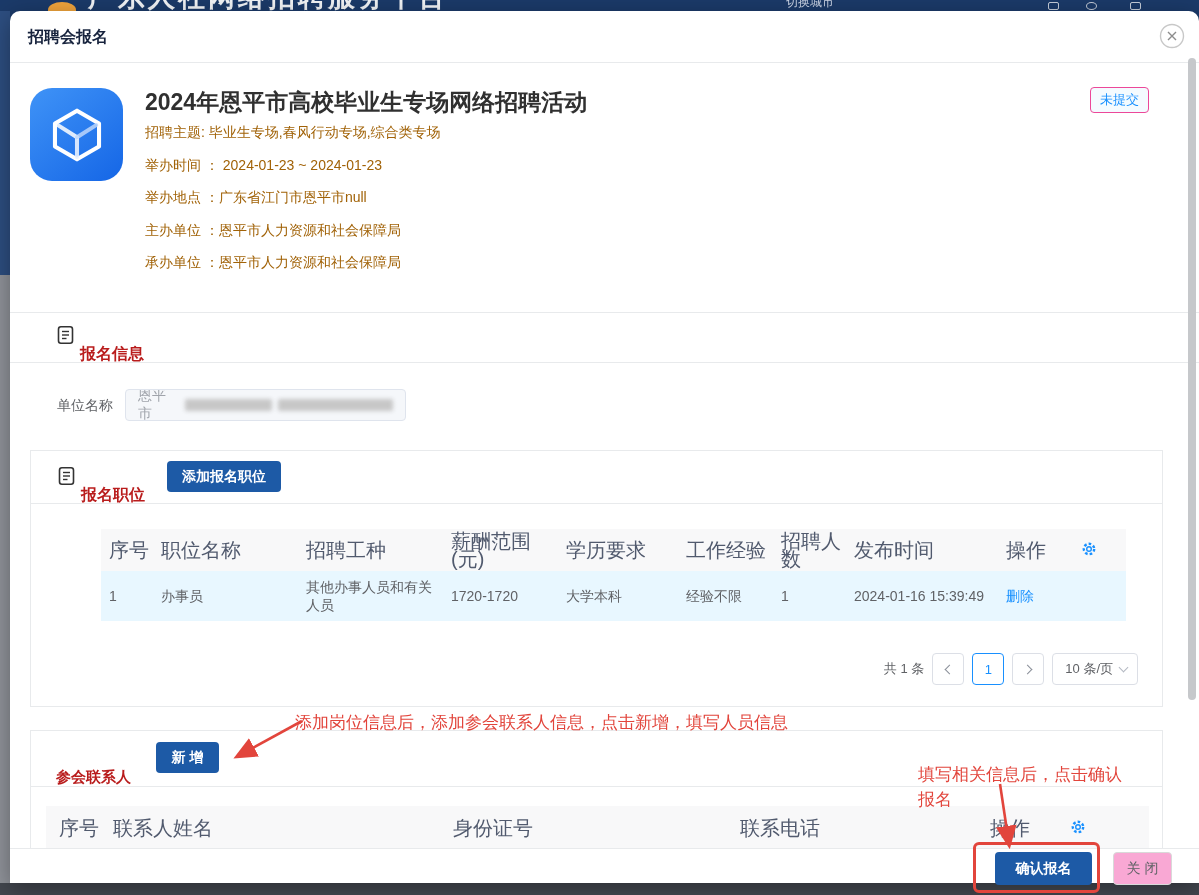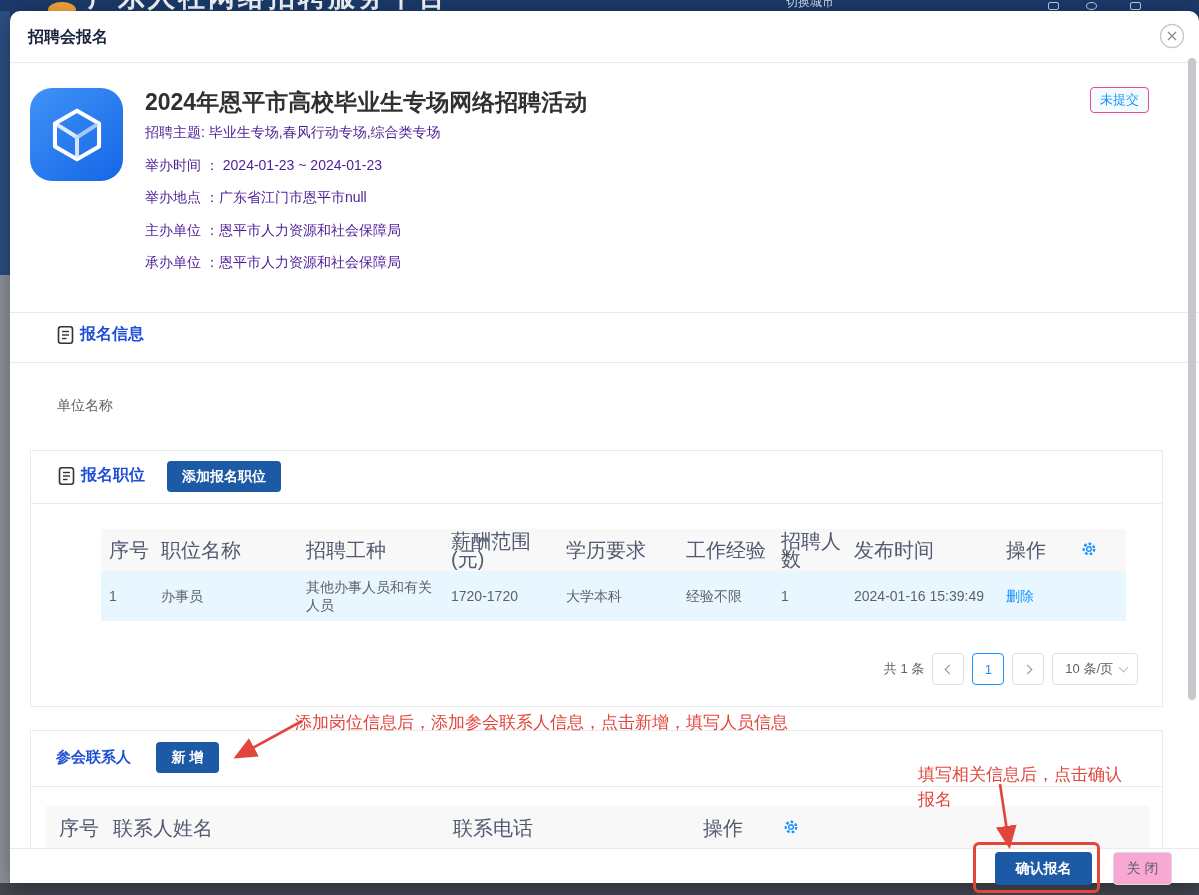--- a/index.html
+++ b/index.html
@@ -22,26 +22,26 @@
   .m-header { position:absolute; left:0; top:0; right:0; height:52px; border-bottom:1px solid #e8eaec; }
   .m-title { position:absolute; left:18px; top:0; line-height:52px; font-size:16px; font-weight:600; color:#17233d; }
   .close-btn { position:absolute; right:14px; top:12px; width:26px; height:26px; cursor:pointer; }
 
   .hline { position:absolute; left:0; right:0; height:1px; background:#e8eaec; }
 
   
   .event-icon { position:absolute; left:20px; top:77px; width:93px; height:93px; border-radius:22px;
                 background:linear-gradient(140deg,#3f93f7,#1566e6); display:flex; align-items:center; justify-content:center; }
   .event-title { position:absolute; left:135px; top:76px; font-size:23px; font-weight:700; color:#303030; }
-  .event-line { position:absolute; left:135px; font-size:14px; color:#4c1d95; white-space:nowrap; }
+  .event-line { position:absolute; left:135px; font-size:14px; color:#a16207; white-space:nowrap; }
   .badge { position:absolute; left:1080px; top:76px; padding:3px 9px; font-size:13px; color:#1890ff;
            border:1px solid #ec4899; border-radius:4px; background:#f4fbff; }
 
   .sec-icon { position:absolute; }
-  .sec-title { position:absolute; font-size:16px; font-weight:700; color:#1d4ed8; }
+  .sec-title { position:absolute; font-size:16px; font-weight:700; color:#b91c1c;margin-top:20px; }
 
   .form-label { position:absolute; left:47px; top:386px; font-size:14px; color:#606266; }
   .form-input { position:absolute; left:115px; top:378px; width:281px; height:32px; background:#f5f7fa;
                 border:1px solid #dfe4ed; border-radius:4px; color:#a0a4ab; font-size:14px;
                 display:flex; align-items:center; gap:6px; padding:0 12px; overflow:hidden; }
   .bblock { display:inline-block; height:12px; background:#c7c7c7; filter:blur(2px); border-radius:2px; }
 
   .card { position:absolute; border:1px solid #e8eaec; background:#fff; }
   .card1 { left:20px; top:439px; width:1133px; height:257px; }
   .card2 { left:20px; top:719px; width:1133px; height:118px; border-bottom:none; }
@@ -145,20 +145,25 @@
         <rect x="1.5" y="1.8" width="14" height="16.4" rx="2.4" fill="none" stroke="#333" stroke-width="1.6"></rect>
         <line x1="5" y1="6.5" x2="12" y2="6.5" stroke="#333" stroke-width="1.4"></line>
         <line x1="5" y1="10" x2="12" y2="10" stroke="#333" stroke-width="1.4"></line>
         <line x1="5" y1="13.5" x2="9.5" y2="13.5" stroke="#333" stroke-width="1.4"></line>
       </svg>
     </span>
     <span class="sec-title" style="left:70px;top:313px">报名信息</span>
     <div class="hline" style="top:351px"></div>
 
     <span class="form-label">单位名称</span>
+    <div class="form-input">
+      <span>恩平市</span>
+      <span class="bblock" style="width:88px"></span>
+      <span class="bblock" style="width:116px"></span>
+    </div>
 
     <div class="card card1">
       <span class="sec-icon" style="left:27px;top:15px">
         <svg width="17" height="20" viewBox="0 0 17 20">
           <rect x="1.5" y="1.8" width="14" height="16.4" rx="2.4" fill="none" stroke="#333" stroke-width="1.6"></rect>
           <line x1="5" y1="6.5" x2="12" y2="6.5" stroke="#333" stroke-width="1.4"></line>
           <line x1="5" y1="10" x2="12" y2="10" stroke="#333" stroke-width="1.4"></line>
           <line x1="5" y1="13.5" x2="9.5" y2="13.5" stroke="#333" stroke-width="1.4"></line>
         </svg>
       </span>
@@ -217,20 +222,21 @@
     <div class="note note1">添加岗位信息后，添加参会联系人信息，点击新增，填写人员信息</div>
 
     <div class="card card2">
       <span class="sec-title" style="left:25px;top:17px;font-size:15px">参会联系人</span>
       <button class="btn-primary c2-btn">新 增</button>
       <div class="hline" style="top:55px"></div>
       <div class="tbl" style="left:15px;top:75px">
         <div class="trow2 t2-head">
           <span class="cell th d0">序号</span>
           <span class="cell th d1">联系人姓名</span>
+          <span class="cell th d2">身份证号</span>
           <span class="cell th d3">联系电话</span>
           <span class="cell th d4">操作</span>
           <span class="cell th d5">
             <svg width="16" height="16" viewBox="0 0 16 16">
               <circle cx="8" cy="8" r="5.2" fill="none" stroke="#1890ff" stroke-width="2.4" stroke-dasharray="2.6 2.1"></circle>
               <circle cx="8" cy="8" r="2.3" fill="none" stroke="#1890ff" stroke-width="1.4"></circle>
             </svg>
           </span>
         </div>
       </div>

